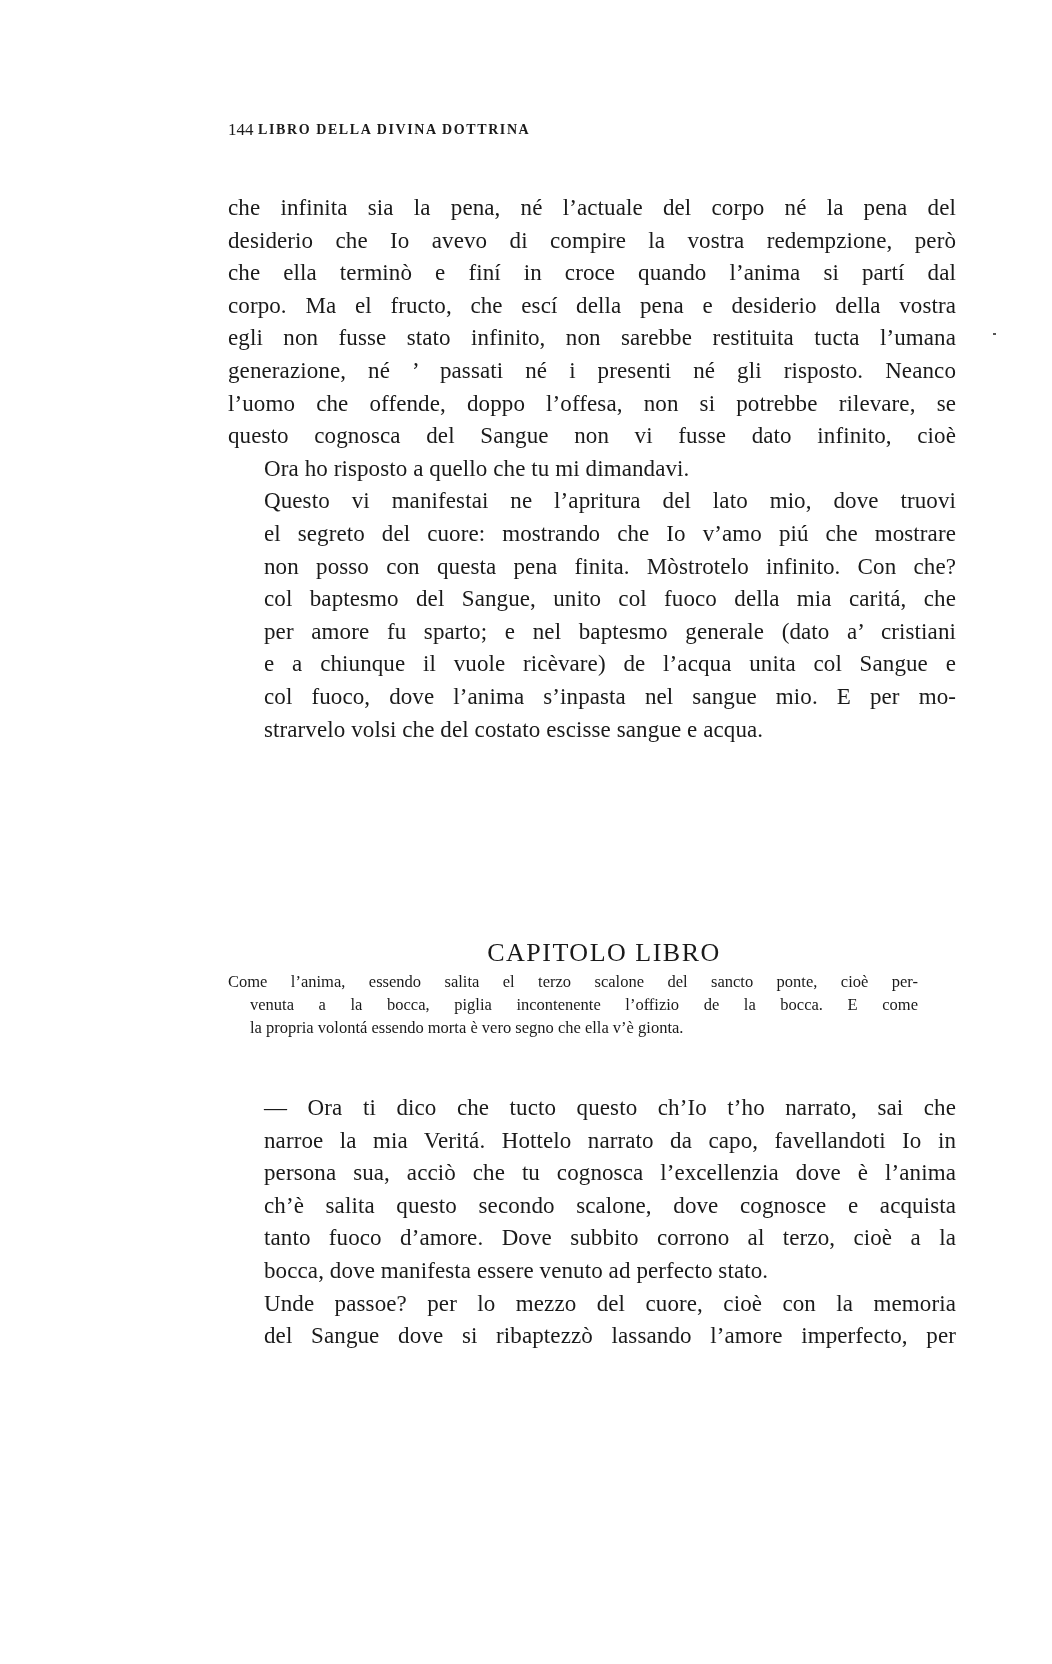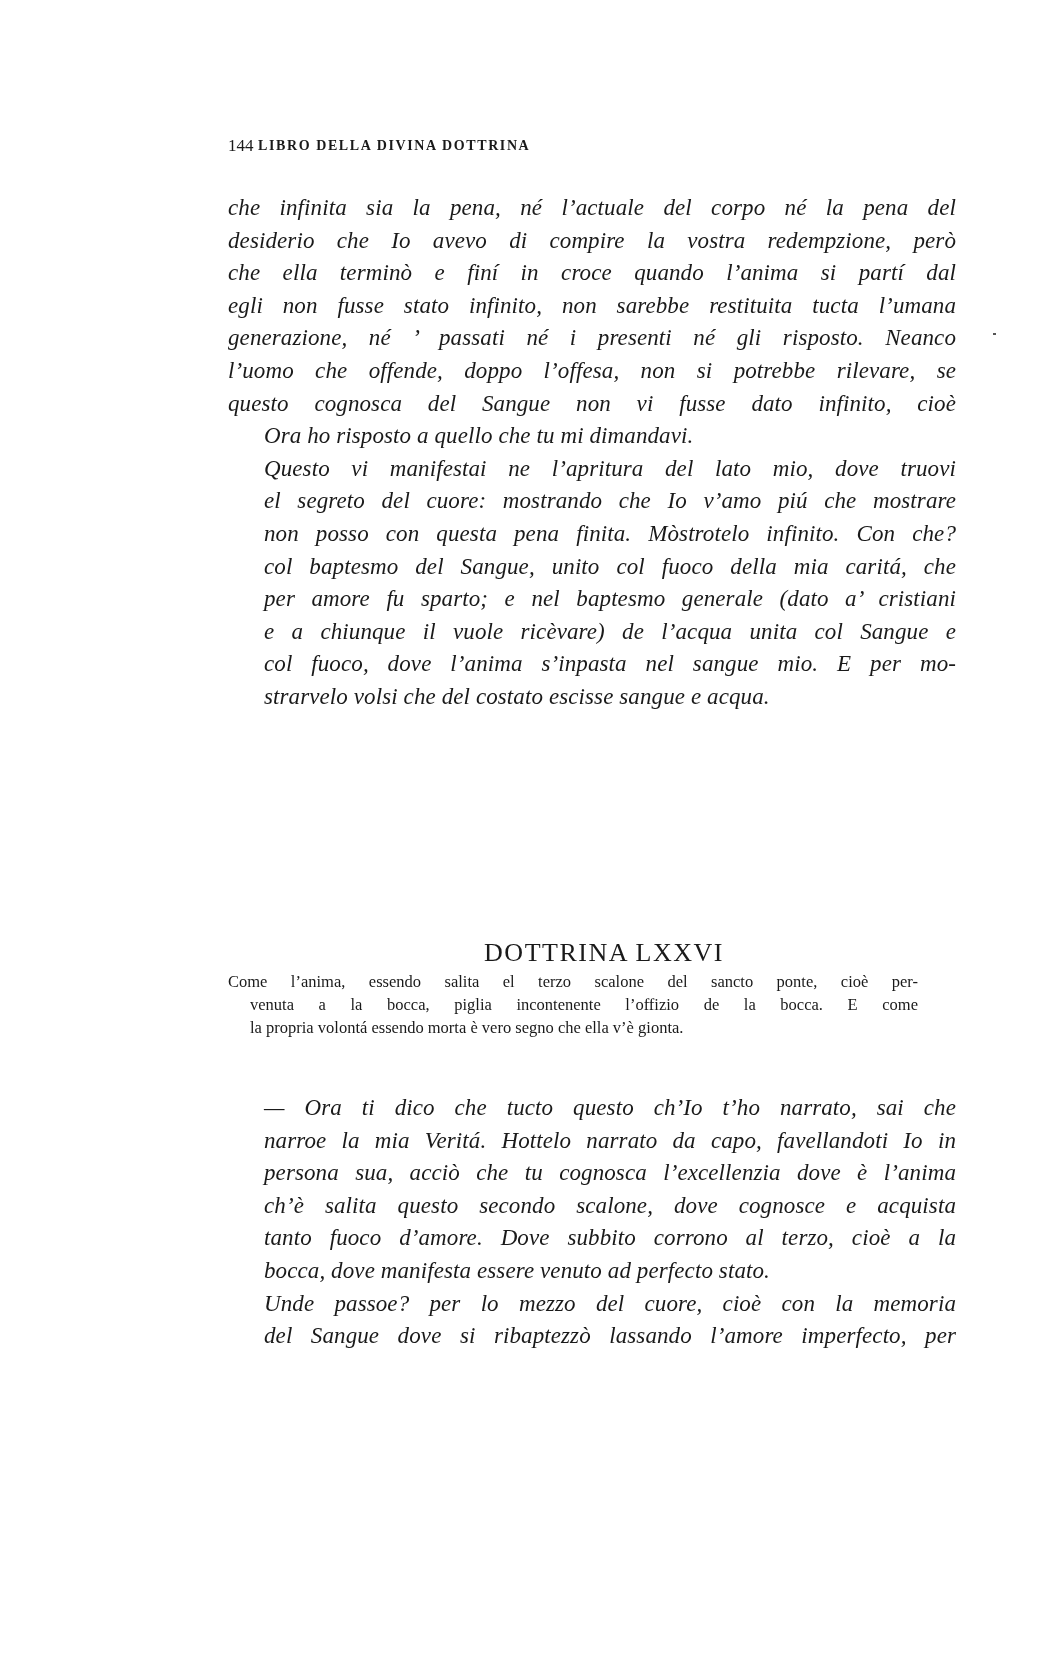--- a/index.html
+++ b/index.html
@@ -16,21 +16,21 @@
       font-family: "Liberation Serif", "DejaVu Serif", serif;
     }
     .page {
       position: absolute;
       left: 228px;
       top: 0;
       width: 728px;
     }
     .running-head {
       position: absolute;
-      top: 136px;
+      top: 120px;
       left: 0;
       width: 728px;
       height: 24px;
       font-size: 15px;
       letter-spacing: 1.2px;
     }
     .page-number {
       position: absolute;
       left: 0;
       top: 0;
@@ -50,21 +50,20 @@
       box-sizing: border-box;
     }
     .body-block {
       position: absolute;
       left: 0;
       width: 728px;
       font-size: 23px;
       line-height: 32.6px;
       text-align: justify;
       letter-spacing: 0.1px;
-      font-style: italic;
     }
     .block-1 { top: 192px; }
     .block-2 { top: 1092px; }
     .para {
       margin: 0;
     }
     .para.indent {
       text-indent: 36px;
     }
     .line {
@@ -126,41 +125,42 @@
   <div class="running-head">
     <span class="page-number">144</span>
     <span class="running-title">LIBRO DELLA DIVINA DOTTRINA</span>
   </div>
 
   <div class="body-block block-1">
     <p class="para">
       <span class="line">che infinita sia la pena, né l’actuale del corpo né la pena del</span>
       <span class="line">desiderio che Io avevo di compire la vostra redempzione, però</span>
       <span class="line">che ella terminò e finí in croce quando l’anima si partí dal</span>
+      <span class="line">corpo. Ma el fructo, che escí della pena e desiderio della vostra</span>
       <span class="line">egli non fusse stato infinito, non sarebbe restituita tucta l’umana</span>
       <span class="line">generazione, né ’ passati né i presenti né gli risposto. Neanco</span>
       <span class="line">l’uomo che offende, doppo l’offesa, non si potrebbe rilevare, se</span>
       <span class="line">questo cognosca del Sangue non vi fusse dato infinito, cioè</span>
     </p>
     <p class="para indent">
       <span class="line last">Ora ho risposto a quello che tu mi dimandavi.</span>
     </p>
     <p class="para indent">
       <span class="line">Questo vi manifestai ne l’apritura del lato mio, dove truovi</span>
       <span class="line">el segreto del cuore: mostrando che Io v’amo piú che mostrare</span>
       <span class="line">non posso con questa pena finita. Mòstrotelo infinito. Con che?</span>
       <span class="line">col baptesmo del Sangue, unito col fuoco della mia caritá, che</span>
       <span class="line">per amore fu sparto; e nel baptesmo generale (dato a’ cristiani</span>
       <span class="line">e a chiunque il vuole ricèvare) de l’acqua unita col Sangue e</span>
       <span class="line">col fuoco, dove l’anima s’inpasta nel sangue mio. E per mo-</span>
       <span class="line last">strarvelo volsi che del costato escisse sangue e acqua.</span>
     </p>
   </div>
 
-  <div class="chapter-title">DOTTRINA LXXVI</div>
+  <div class="chapter-title">CAPITOLO LIBRO</div>
 
   <div class="chapter-summary">
     <span class="line">Come l’anima, essendo salita el terzo scalone del sancto ponte, cioè per-</span>
     <span class="line cont">venuta a la bocca, piglia incontenente l’offizio de la bocca. E come</span>
     <span class="line cont last">la propria volontá essendo morta è vero segno che ella v’è gionta.</span>
   </div>
 
   <div class="body-block block-2">
     <p class="para indent">
       <span class="line">— Ora ti dico che tucto questo ch’Io t’ho narrato, sai che</span>

